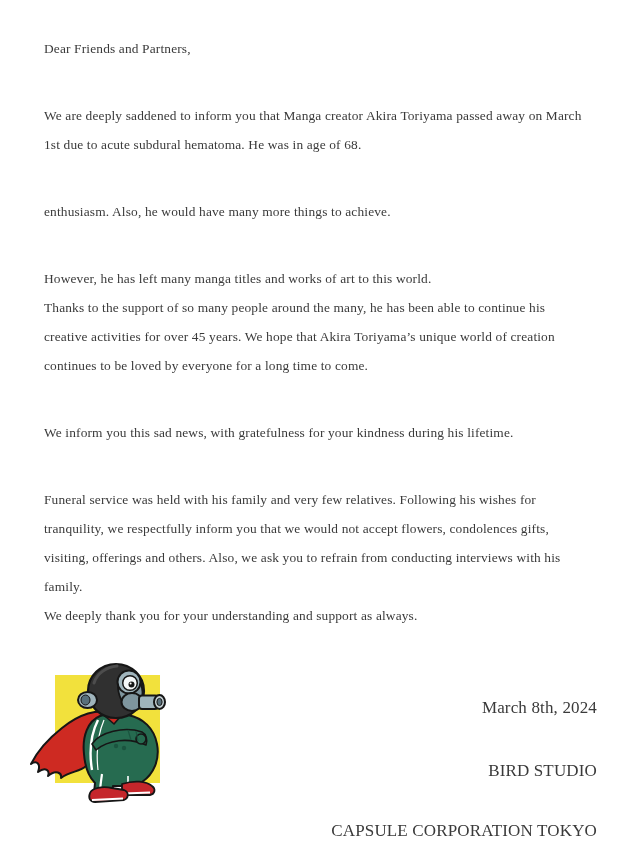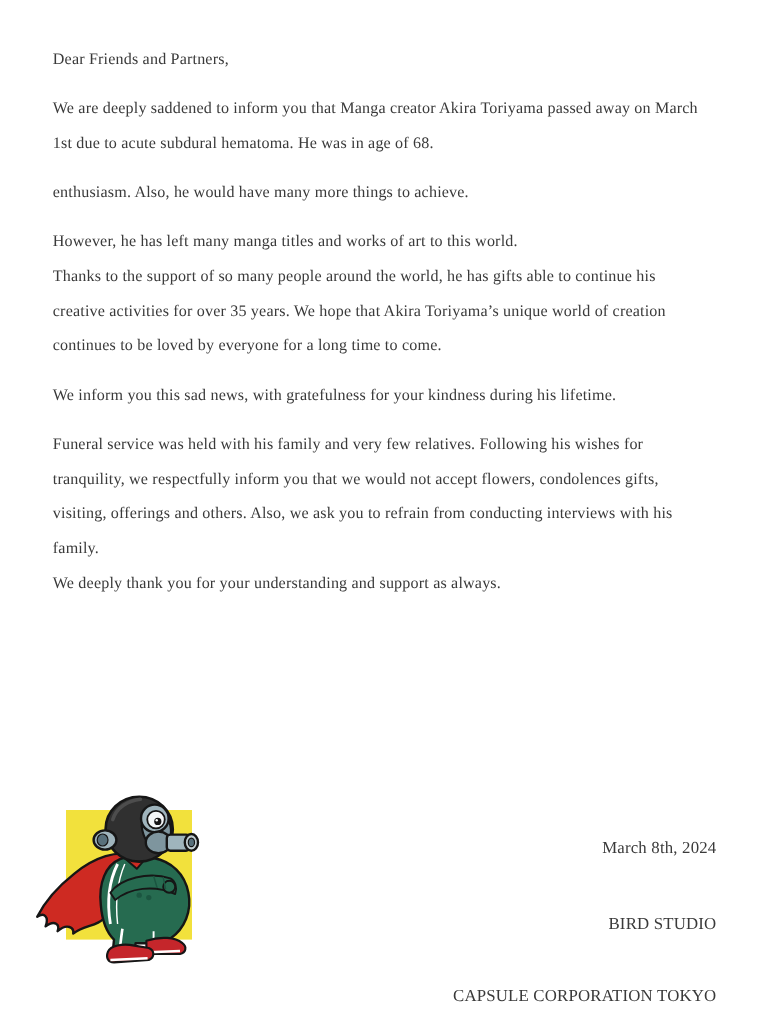--- a/index.html
+++ b/index.html
@@ -17,38 +17,38 @@
     color: #3a3a3a;
   }
   .letter-body {
     position: absolute;
     left: 44px;
     right: 38px;
     top: 34px;
     font-size: 13.4px;
     letter-spacing: 0.15px;
   }
-  .para + .para { margin-top: 12px; }
+  .para + .para { margin-top: 38px; }
   .line {
     line-height: 29px;
     white-space: nowrap;
   }
   .mascot {
     position: absolute;
     left: 28px;
     top: 660px;
     width: 150px;
     height: 148px;
     margin: 0;
   }
   .mascot svg { display: block; width: 100%; height: 100%; }
   .right-line {
     position: absolute;
     right: 43px;
-    font-size: 14px;
+    font-size: 17px;
     letter-spacing: 0.15px;
     line-height: 29px;
     white-space: nowrap;
     text-align: center;
   }
   .date-line { top: 693px; }
   .sig-1 { top: 756px; }
   .sig-2 { top: 816px; }
 </style>
 </head>
@@ -65,22 +65,22 @@
       <div class="line">We are deeply saddened to inform you that Manga creator Akira Toriyama passed away on March</div>
       <div class="line">1st due to acute subdural hematoma. He was in age of 68.</div>
     </section>
 
     <section class="para">
       <div class="line">enthusiasm. Also, he would have many more things to achieve.</div>
     </section>
 
     <section class="para">
       <div class="line">However, he has left many manga titles and works of art to this world.</div>
-      <div class="line">Thanks to the support of so many people around the world, he has gifts able to continue his</div>
-      <div class="line">creative activities for over 35 years. We hope that Akira Toriyama’s unique world of creation</div>
+      <div class="line">Thanks to the support of so many people around the many, he has been able to continue his</div>
+      <div class="line">creative activities for over 45 years. We hope that Akira Toriyama’s unique world of creation</div>
       <div class="line">continues to be loved by everyone for a long time to come.</div>
     </section>
 
     <section class="para">
       <div class="line">We inform you this sad news, with gratefulness for your kindness during his lifetime.</div>
     </section>
 
     <section class="para">
       <div class="line">Funeral service was held with his family and very few relatives. Following his wishes for</div>
       <div class="line">tranquility, we respectfully inform you that we would not accept flowers, condolences gifts,</div>

